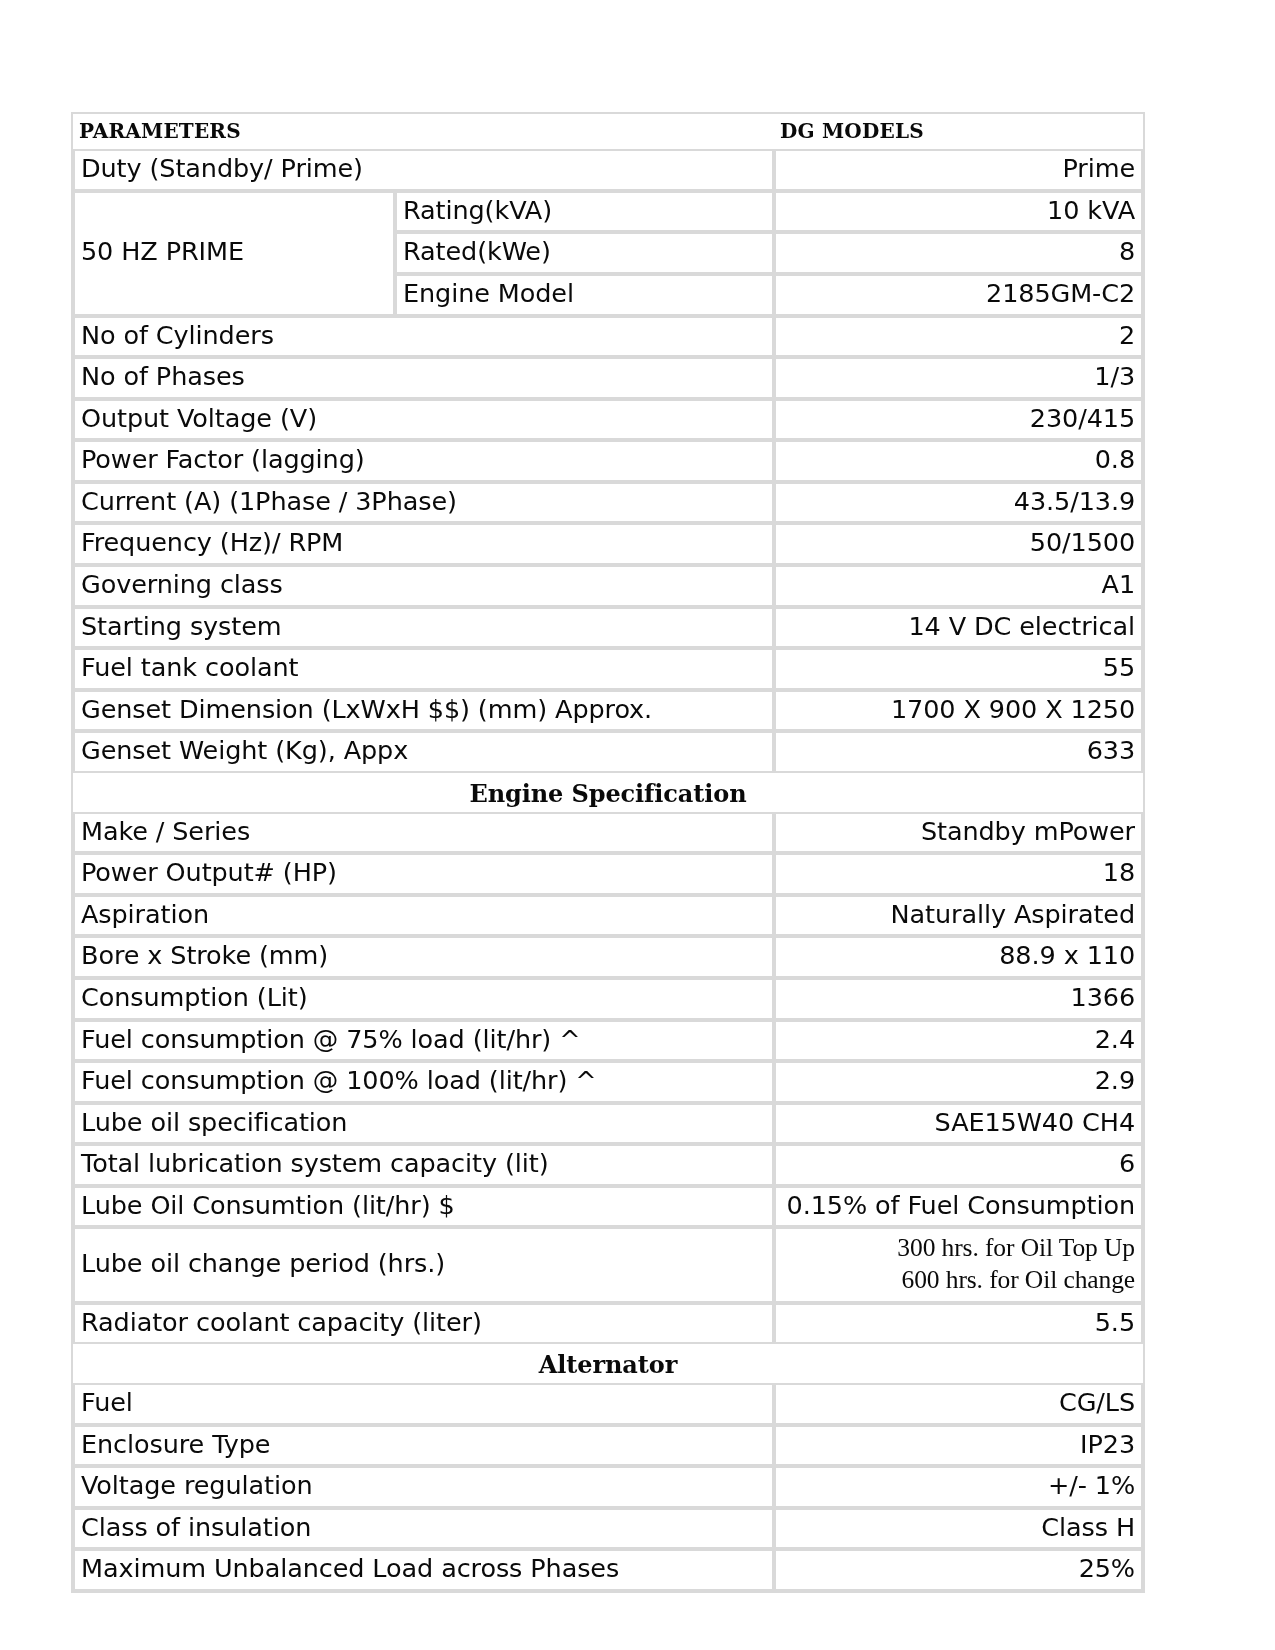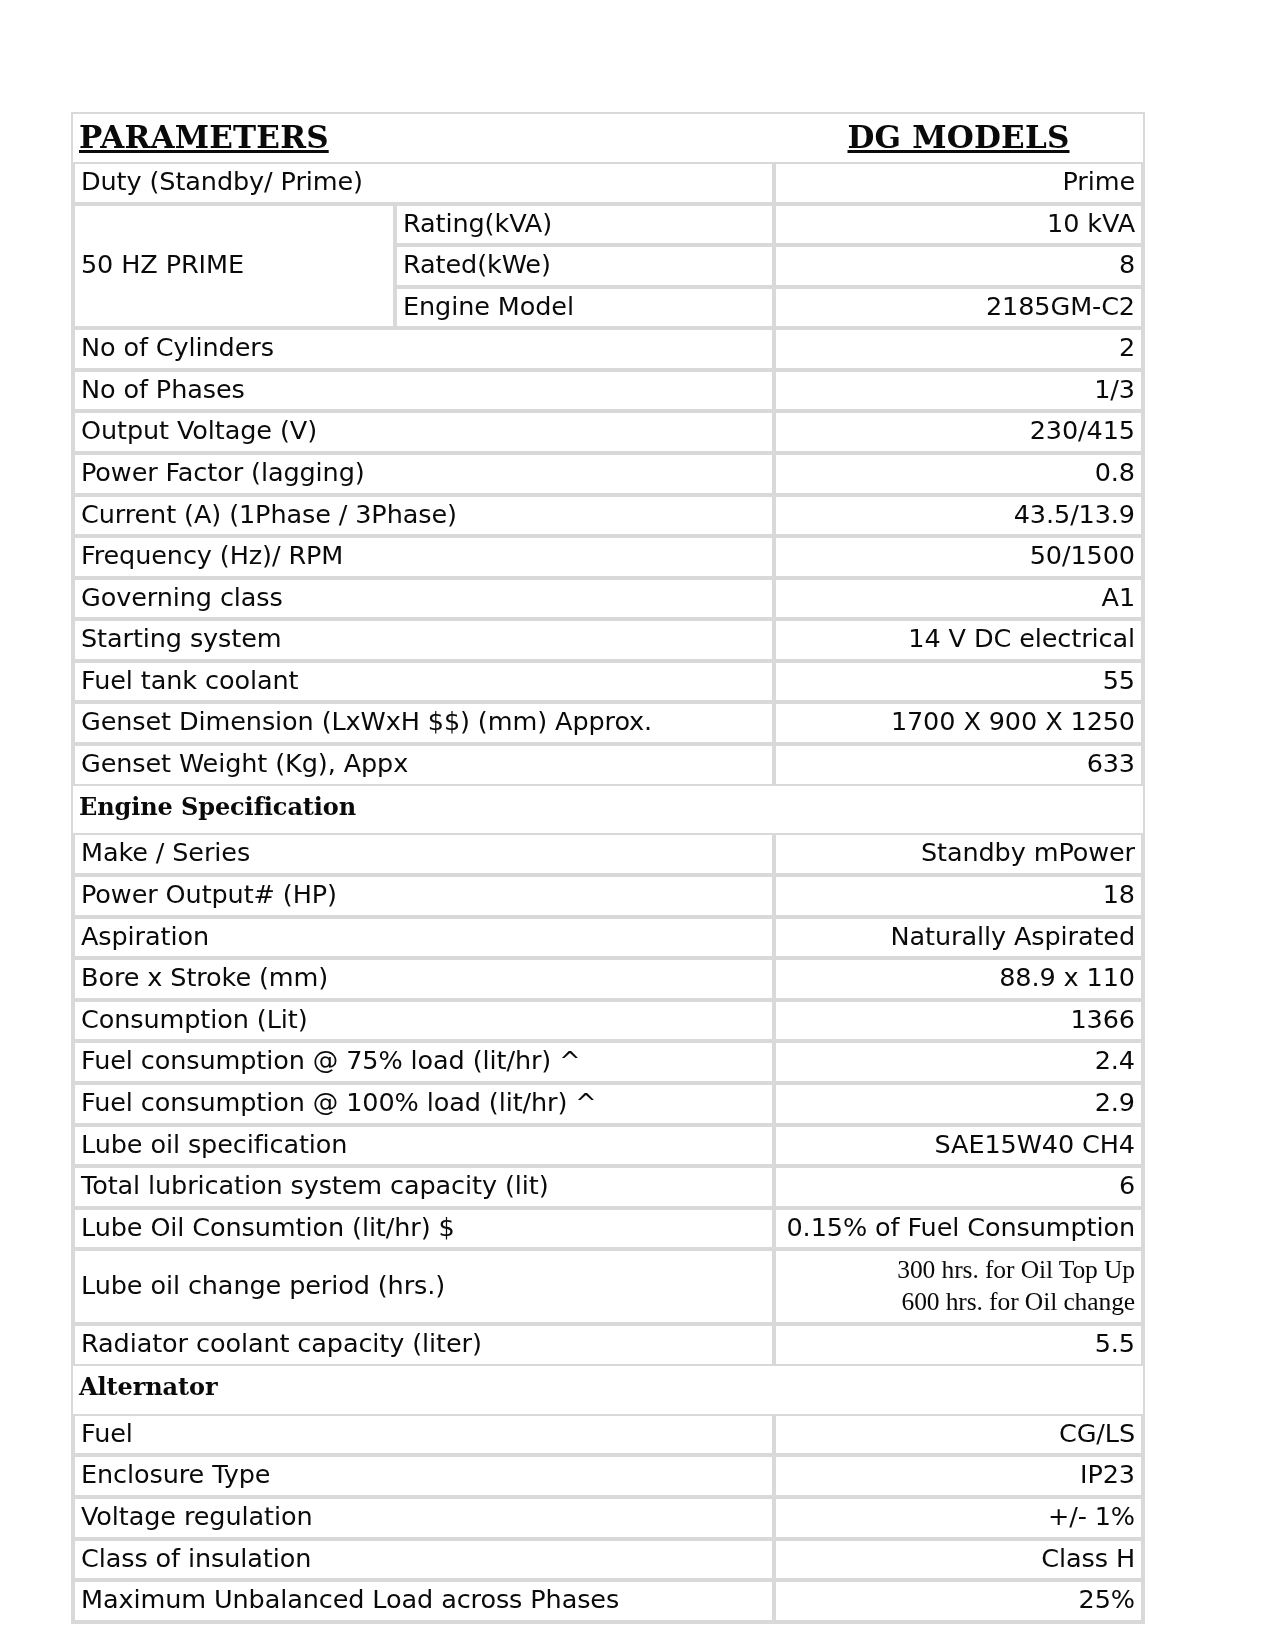--- a/index.html
+++ b/index.html
@@ -51,41 +51,40 @@
     letter-spacing: -0.1px;
   }
   
   table.spec td.band {
     border-left: none;
     border-right: none;
     border-top: none;
     border-bottom: none;
     font-family: "DejaVu Serif", "Liberation Serif", serif;
     font-weight: 700;
-    font-size: 31px;
+    font-size: 20px;
     letter-spacing: 0.2px;
     padding-top: 6px;
     padding-bottom: 6px;
-    text-decoration: underline;
   }
   table.spec tr.header-row td.band-left {
     text-align: left;
     padding-left: 6px;
   }
   table.spec tr.header-row td.band-right {
+    text-align: left;
+  }
+  table.spec td.section-band {
     text-align: center;
-  }
-  table.spec td.section-band {
-    text-align: left;
     border: none;
     font-family: "DejaVu Serif", "Liberation Serif", serif;
     font-weight: 700;
     font-size: 24px;
     padding-top: 7px;
-    padding-bottom: 13px;
+    padding-bottom: 4px;
   }
   td.param {
     text-align: left;
   }
   td.value {
     text-align: right;
   }
   td.group-label {
     text-align: left;
     vertical-align: middle;

